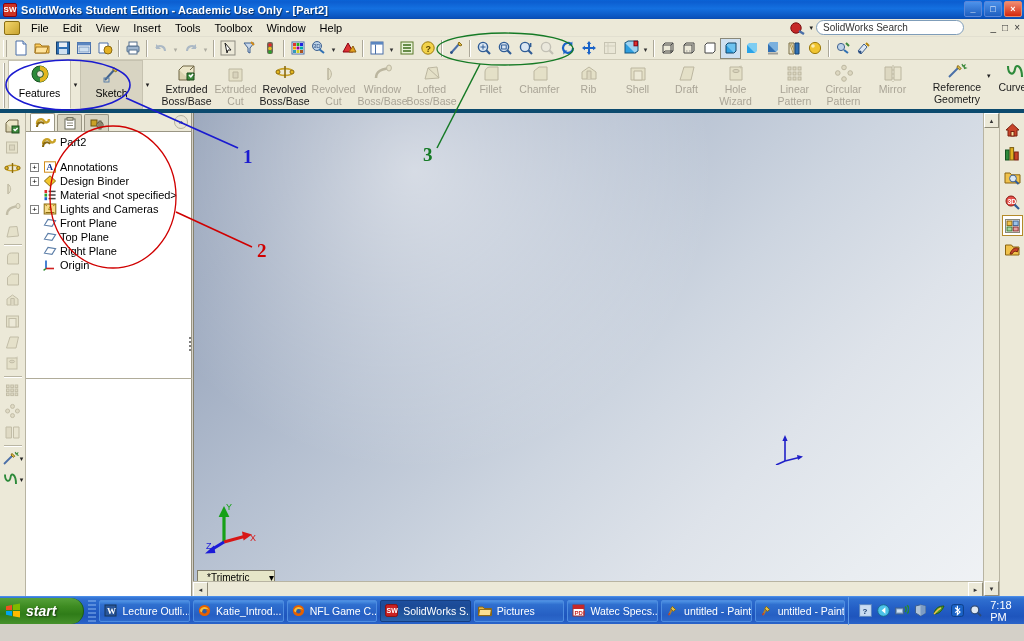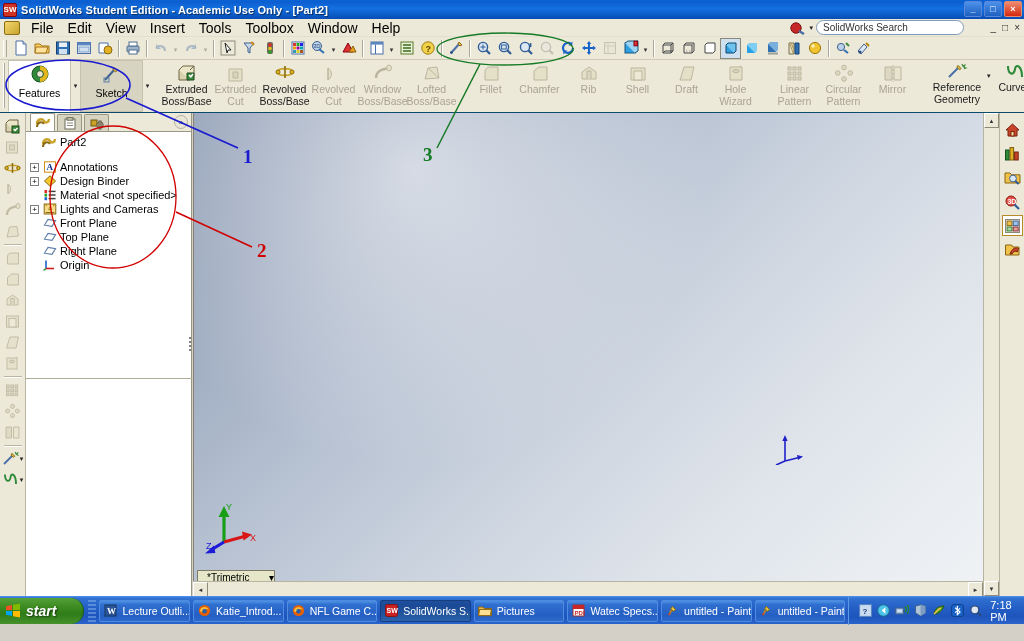--- a/index.html
+++ b/index.html
@@ -34,21 +34,21 @@
   .wb.close{ background:linear-gradient(180deg,#f08c72,#d5280d); border-color:#e08a70;}
 
   
   .menubar{
     position:absolute; left:0; top:19px; width:1024px; height:18px;
     background:#ece9d8; display:flex; align-items:center;
     border-bottom:1px solid #e2dfd0;
   }
   .sw-mini{ width:16px;height:14px;margin:0 4px 0 4px;
     background:linear-gradient(135deg,#f5d76e,#c8a32e); border:1px solid #8a6e13;border-radius:2px;}
-  .menubar .mi{ padding:2px 7px; color:#000; font-size:14px; cursor:default;}
+  .menubar .mi{ padding:2px 7px; color:#000; font-size:11px; cursor:default;}
 
   
   .toolbar{
     position:absolute; left:0; top:37px; width:1024px; height:23px;
     background:#ece9d8; display:flex; align-items:center;
     border-bottom:1px solid #cfcbb8;
   }
   .grip{ width:4px;height:17px;margin:0 3px; border-left:1px solid #fff; border-right:1px solid #aca899;}
   .sep{ width:1px;height:17px;background:#aca899;margin:0 3px; box-shadow:1px 0 0 #fff;}
   .tbtn{ width:21px;height:21px; display:flex;align-items:center;justify-content:center;
@@ -61,21 +61,21 @@
   .searchwrap{ position:absolute; right:60px; top:1px; display:flex;align-items:center;gap:3px;}
   .searchbox{
     width:148px;height:15px;border:1px solid #7f9db9;border-radius:8px;background:#fff;
     display:flex;align-items:center;padding-left:6px; font-size:10px;color:#333;
   }
   .mini-wb{ position:absolute; right:4px; top:3px; display:flex; gap:6px; font-size:10px; color:#333;}
 
   
   .cmdmgr{
     position:absolute; left:0; top:60px; width:1024px; height:53px;
-    background:#ece9d8; border-bottom:1px solid #0c4a6e;
+    background:#ece9d8; border-bottom:4px solid #0c4a6e;
     display:flex; align-items:stretch;
   }
   .cmd-tabgrp{ display:flex; align-items:stretch; }
   .cmdtab{
     width:63px; display:flex; flex-direction:column; align-items:center; justify-content:flex-start;
     padding-top:4px; position:relative;
   }
   .cmdtab.active{ background:#fff; border:1px solid #c6c2b0; border-bottom-color:#fff;}
   .cmdtab.inactive{ background:#d8d4c2; border:1px solid #c6c2b0;}
   .cmdtab .lbl{ font-size:10.5px; margin-top:2px; color:#000;}

